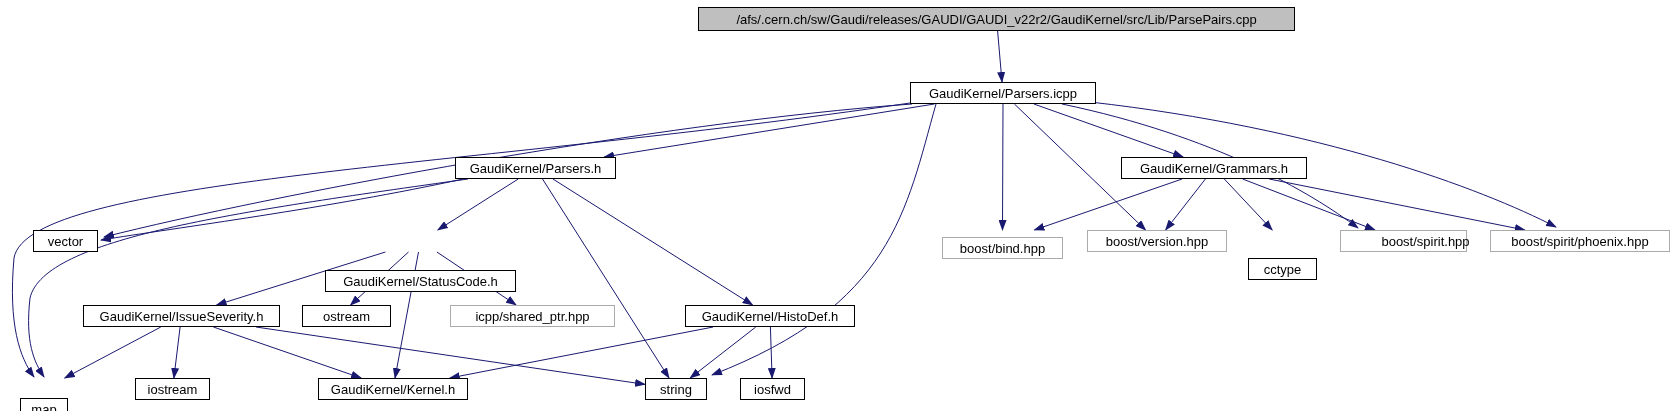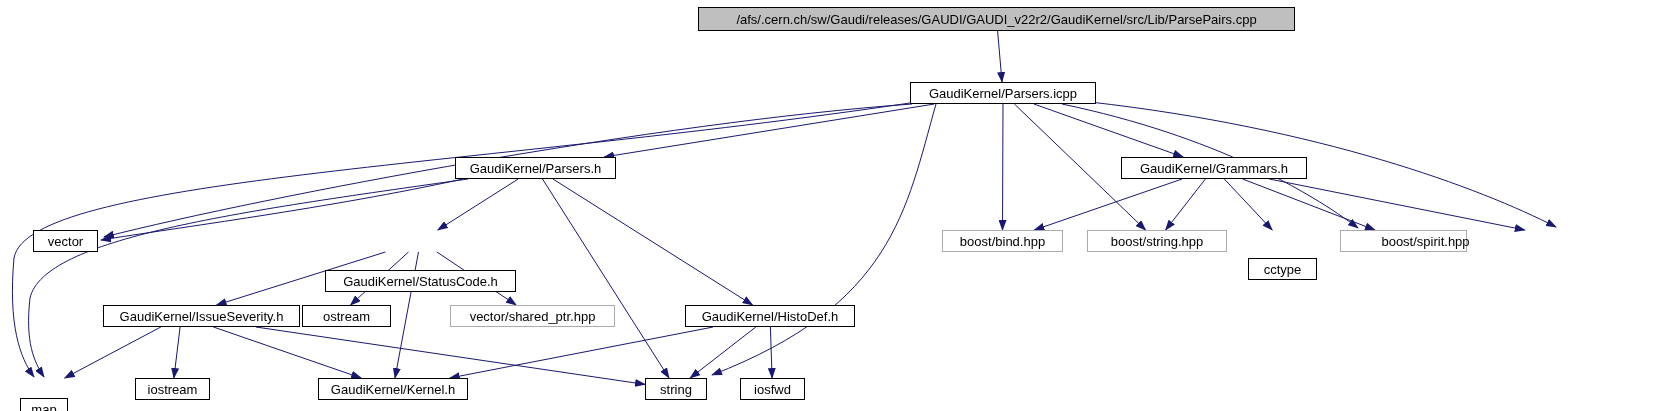--- a/index.html
+++ b/index.html
@@ -70,26 +70,27 @@
       <path d="M 755.8 327.0 L 690.2 378.0" class="edge" marker-end="url(#arrow)"></path>
       <path d="M 770.4 327.0 L 772.1 378.0" class="edge" marker-end="url(#arrow)"></path>
       <path d="M 713.2 327.0 L 449.8 378.0" class="edge" marker-end="url(#arrow)"></path>
     </svg>
     <div class="node main-source" style="left: 698px; top: 7px; width: 597px; height: 24px;">/afs/.cern.ch/sw/Gaudi/releases/GAUDI/GAUDI_v22r2/GaudiKernel/src/Lib/ParsePairs.cpp</div>
     <div class="node internal-header" style="left: 910px; top: 82px; width: 186px; height: 22px;">GaudiKernel/Parsers.icpp</div>
     <div class="node internal-header" style="left: 455px; top: 157px; width: 161px; height: 22px;">GaudiKernel/Parsers.h</div>
     <div class="node internal-header" style="left: 1121px; top: 157px; width: 186px; height: 22px;">GaudiKernel/Grammars.h</div>
     <div class="node system-header" style="left: 33px; top: 230px; width: 65px; height: 22px;">vector</div>
     <div class="node internal-header" style="left: 325px; top: 230px; width: 191px; height: 22px; margin-top: 40px;">GaudiKernel/StatusCode.h</div>
-    <div class="node external-header" style="left: 942px; top: 230px; width: 121px; height: 22px;">boost/bind.hpp</div>
-    <div class="node external-header" style="left: 1087px; top: 230px; width: 140px; height: 22px;">boost/string.hpp</div>
+    <div class="node external-header" style="left: 942px; top: 237px; width: 121px; height: 22px;">boost/bind.hpp</div>
+    <div class="node external-header" style="left: 1087px; top: 230px; width: 140px; height: 22px;">boost/version.hpp</div>
     <div class="node system-header" style="left: 1248px; top: 230px; width: 69px; height: 22px; margin-top: 28px;">cctype</div>
     <div class="node external-header" style="left: 1340px; top: 230px; width: 127px; height: 22px; padding-left: 44px;">boost/spirit.hpp</div>
-    <div class="node internal-header" style="left: 83px; top: 305px; width: 197px; height: 22px; margin-left: 20px;">GaudiKernel/IssueSeverity.h</div>
+    <div class="node external-header" style="left: 1490px; top: 230px; width: 180px; height: 22px;">boost/spirit/phoenix.hpp</div>
+    <div class="node internal-header" style="left: 83px; top: 305px; width: 197px; height: 22px;">GaudiKernel/IssueSeverity.h</div>
     <div class="node system-header" style="left: 302px; top: 305px; width: 89px; height: 22px;">ostream</div>
-    <div class="node external-header" style="left: 450px; top: 305px; width: 165px; height: 22px;">vector/shared_ptr.hpp</div>
+    <div class="node external-header" style="left: 450px; top: 305px; width: 165px; height: 22px;">icpp/shared_ptr.hpp</div>
     <div class="node internal-header" style="left: 685px; top: 305px; width: 170px; height: 22px;">GaudiKernel/HistoDef.h</div>
     <div class="node system-header" style="left: 20px; top: 378px; width: 48px; height: 22px; margin-top: 20px;">map</div>
     <div class="node system-header" style="left: 135px; top: 378px; width: 75px; height: 22px;">iostream</div>
     <div class="node internal-header" style="left: 318px; top: 378px; width: 150px; height: 22px;">GaudiKernel/Kernel.h</div>
     <div class="node system-header" style="left: 645px; top: 378px; width: 62px; height: 22px;">string</div>
     <div class="node system-header" style="left: 740px; top: 378px; width: 65px; height: 22px;">iosfwd</div>
   </div>
 
 </body></html>

